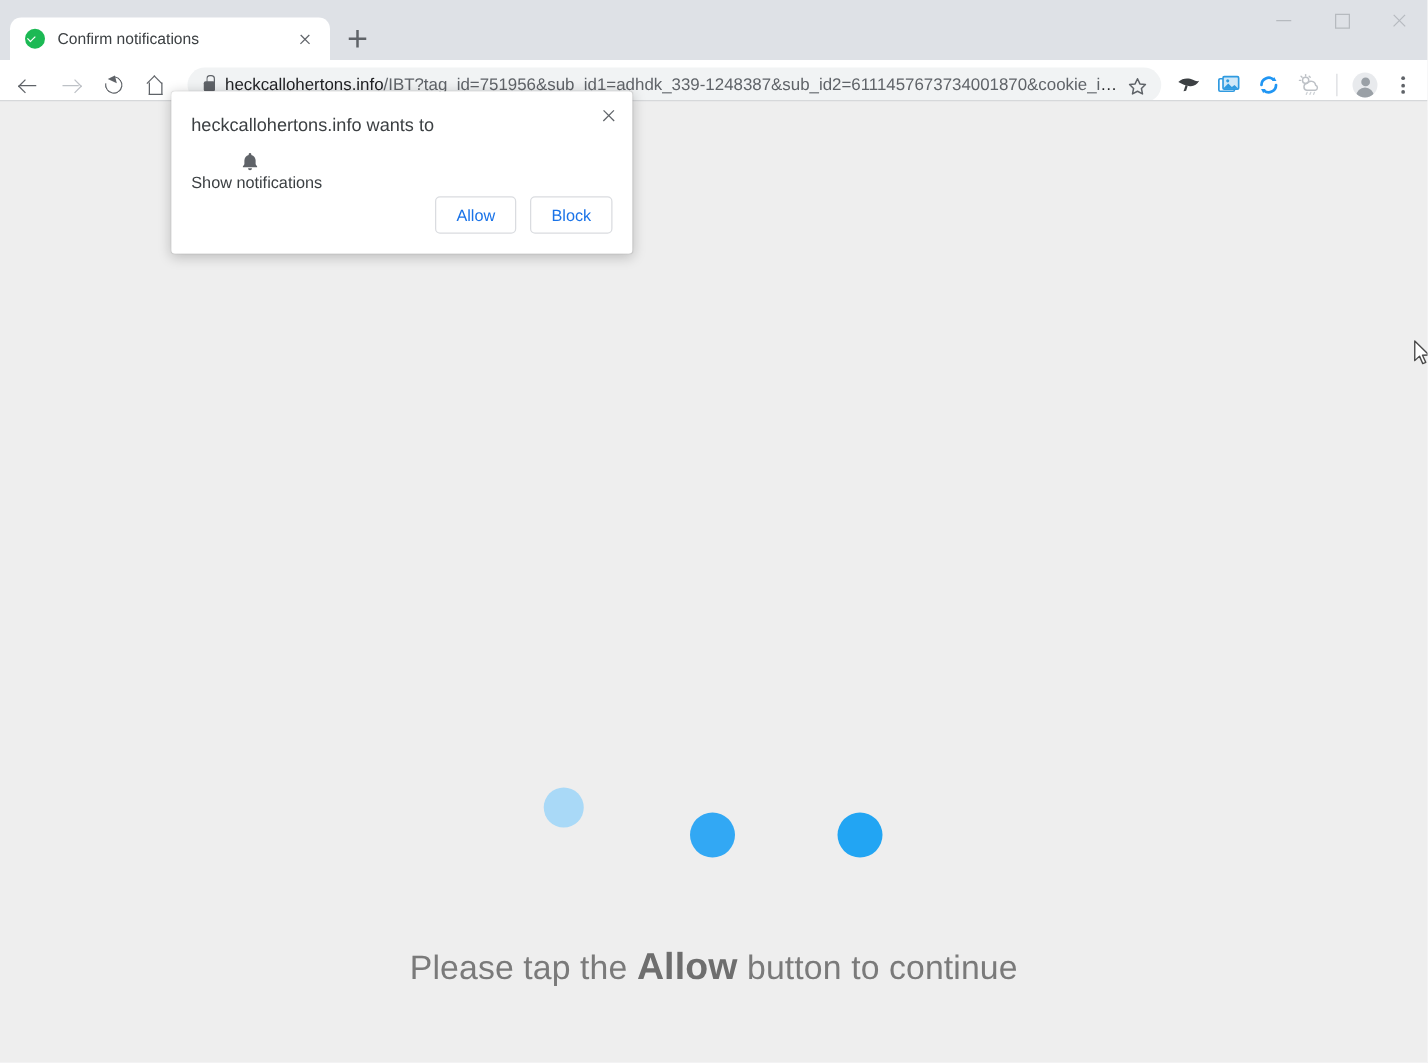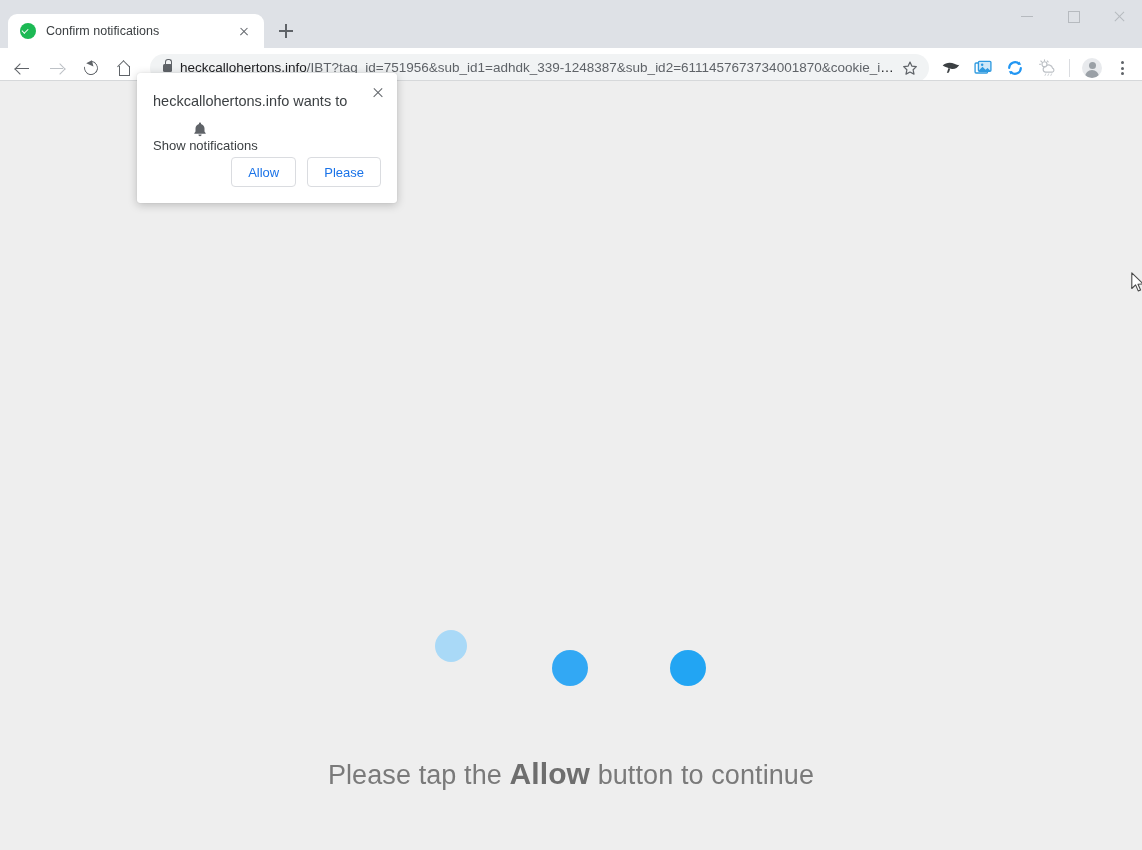--- a/index.html
+++ b/index.html
@@ -129,21 +129,21 @@
   }
   .home::after{
     content:""; position:absolute; left:1.2px; top:-0.5px;
     width:8px; height:8px; border-top:1.5px solid #5f6368; border-left:1.5px solid #5f6368;
     transform: rotate(45deg);
   }
 
   .omnibox {
     flex: 1 1 auto; height: 28px; margin: 0 6px 0 8px;
     background: #f1f3f4; border-radius: 14px;
-    display: flex; align-items: center; padding: 0 6px 0 4px;
+    display: flex; align-items: flex-end; padding: 0 6px 0 4px;
     min-width: 0;
   }
   .lock-wrap {
     width: 26px; height: 26px; flex:0 0 26px;
     display:flex; align-items:center; justify-content:center;
   }
   .lock { width: 9px; height: 8px; background:#5f6368; border-radius:1.5px; position:relative; }
   .lock::before {
     content:""; position:absolute; left:2px; top:-5px;
     width:5px; height:6px; border:1.5px solid #5f6368;
@@ -202,21 +202,21 @@
 
   .tapline {
     position:absolute; left:0; top:676px; width:100%;
     text-align:center; font-size:27px; color:#7a7a7a;
     font-weight:400; letter-spacing:0.1px;
   }
   .tapline .strong { font-weight:700; color:#6e6e6e; font-size:30px; }
 
   
   .permission {
-    position:absolute; left:137px; top:73px; width:260px; height:130px;
+    position:absolute; left:137px; top:73px; width:369px; height:130px;
     background:#ffffff; border-radius:3px;
     box-shadow: 0 2px 10px rgba(0,0,0,0.22), 0 0 1px rgba(0,0,0,0.18);
     z-index: 30;
   }
   .perm-close {
     position:absolute; right:9px; top:9px; width:20px; height:20px;
   }
   .perm-close::before, .perm-close::after {
     content:""; position:absolute; left:4px; top:9.5px;
     width:12px; height:1.3px; background:#5f6368;
@@ -368,21 +368,21 @@
       <span class="bell">
         <svg width="18" height="18" viewBox="0 0 24 24">
           <path d="M12 3.2 C12.8 3.2 13.4 3.8 13.4 4.6 L13.4 5.2 C16.2 5.9 18 8.4 18 11.3 L18 15.3 L19.6 17.6 L19.6 18.3 L4.4 18.3 L4.4 17.6 L6 15.3 L6 11.3 C6 8.4 7.8 5.9 10.6 5.2 L10.6 4.6 C10.6 3.8 11.2 3.2 12 3.2 Z" fill="#5f6368"></path>
           <path d="M9.9 19.4 L14.1 19.4 C14.1 20.7 13.2 21.5 12 21.5 C10.8 21.5 9.9 20.7 9.9 19.4 Z" fill="#5f6368"></path>
         </svg>
       </span>
       <span class="perm-label">Show notifications</span>
     </div>
     <div class="perm-actions">
       <button class="pbtn">Allow</button>
-      <button class="pbtn">Please</button>
+      <button class="pbtn">Block</button>
     </div>
   </div>
 
   <span class="cursor">
     <svg width="14" height="21" viewBox="0 0 14 21">
       <polygon points="0.8,0.8 0.8,16.5 4.6,12.9 7.2,18.9 9.6,17.9 7.0,12.2 12.2,12.0" fill="#ffffff" stroke="#4a4a4a" stroke-width="1.1" stroke-linejoin="round"></polygon>
     </svg>
   </span>
 
 </div>

